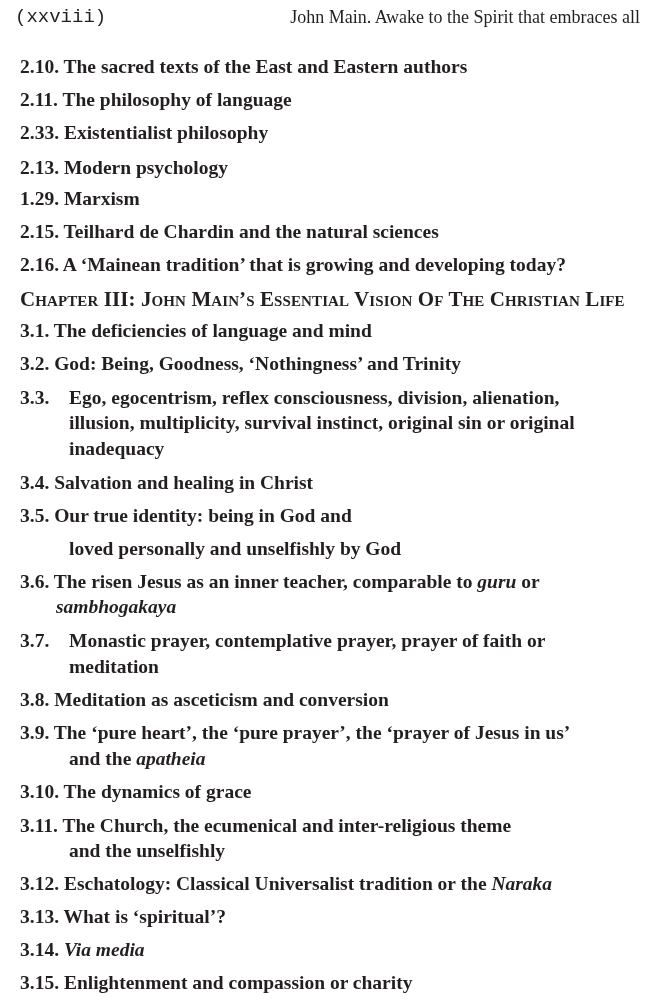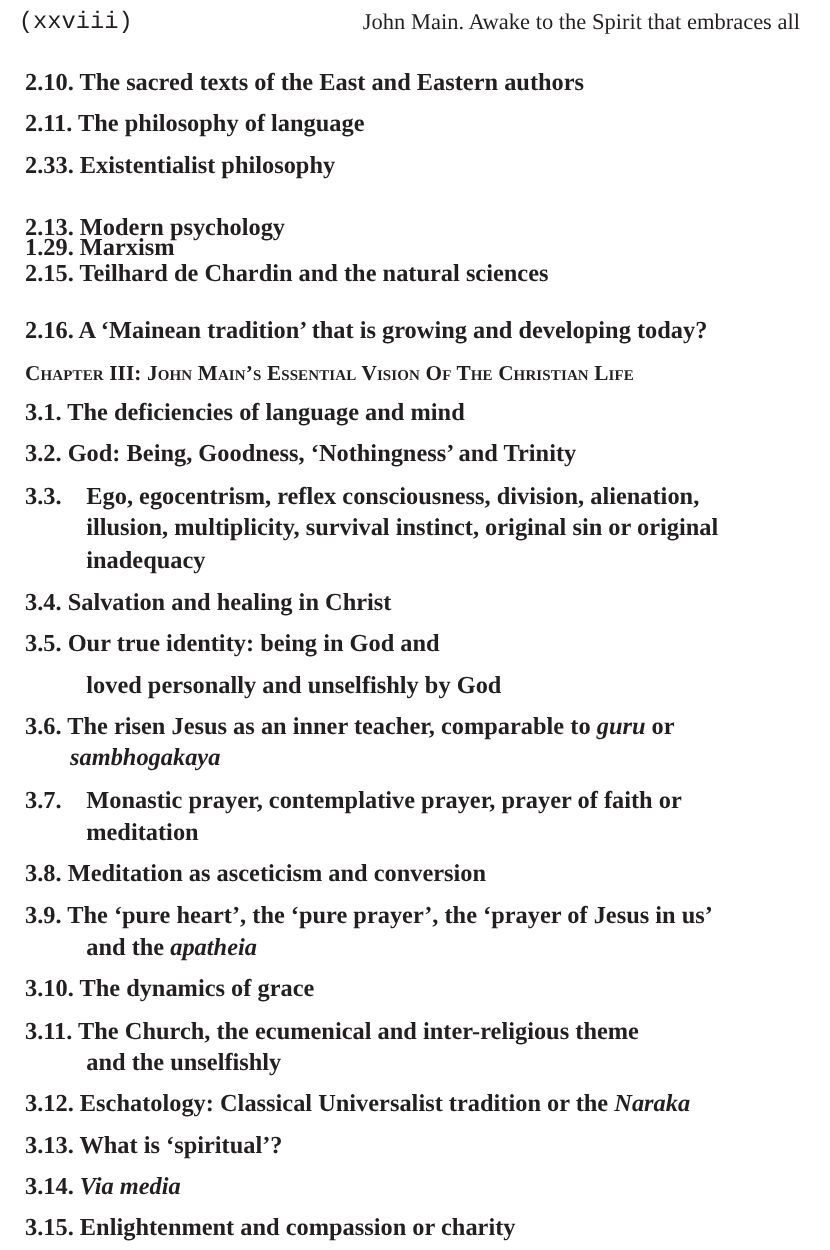--- a/index.html
+++ b/index.html
@@ -4,37 +4,37 @@
 <style>
   html, body { margin: 0; padding: 0; background: #ffffff; }
   body {
     width: 664px; height: 1000px; position: relative; overflow: hidden;
     font-family: "Liberation Serif", "DejaVu Serif", serif;
     color: #231f20;
   }
   .hdr-left { position: absolute; left: 15px; top: 6px; font-size: 19px; font-family: Liberation Mono, monospace; }
   .hdr-right { position: absolute; right: 24px; top: 7px; font-size: 18px; }
   .line { position: absolute; left: 20px; font-size: 19.5px; white-space: nowrap; line-height: 24px; font-weight: bold; }
-  .chap { font-size: 17px; letter-spacing: 0.1px; font-variant: small-caps; }
+  .chap { font-size: 21px; letter-spacing: 0.1px; font-variant: small-caps; }
   .ind { left: 69px; }
   .ind2 { left: 56px; }
   i { font-style: italic; }
 </style>
 </head>
 <body>
 
 <div class="hdr-left">(xxviii)</div>
 <div class="hdr-right">John Main. Awake to the Spirit that embraces all</div>
 
 <div class="line" style="top:55px">2.10. The sacred texts of the East and Eastern authors</div>
 <div class="line" style="top:88px">2.11. The philosophy of language</div>
 <div class="line" style="top:121px">2.33. Existentialist philosophy</div>
-<div class="line" style="top:171px">2.13. Modern psychology</div>
+<div class="line" style="top:156px">2.13. Modern psychology</div>
 <div class="line" style="top:187px">1.29. Marxism</div>
-<div class="line" style="top:208px">2.15. Teilhard de Chardin and the natural sciences</div>
+<div class="line" style="top:220px">2.15. Teilhard de Chardin and the natural sciences</div>
 <div class="line" style="top:253px">2.16. A ‘Mainean tradition’ that is growing and developing today?</div>
 
 <div class="line chap" style="top:287px">Chapter III: John Main’s Essential Vision Of The Christian Life</div>
 
 <div class="line" style="top:319px">3.1. The deficiencies of language and mind</div>
 <div class="line" style="top:352px">3.2. God: Being, Goodness, ‘Nothingness’ and Trinity</div>
 
 <div class="line" style="top:386px">3.3.</div>
 <div class="line ind" style="top:386px">Ego, egocentrism, reflex consciousness, division, alienation,</div>
 <div class="line ind" style="top:411px">illusion, multiplicity, survival instinct, original sin or original</div>

